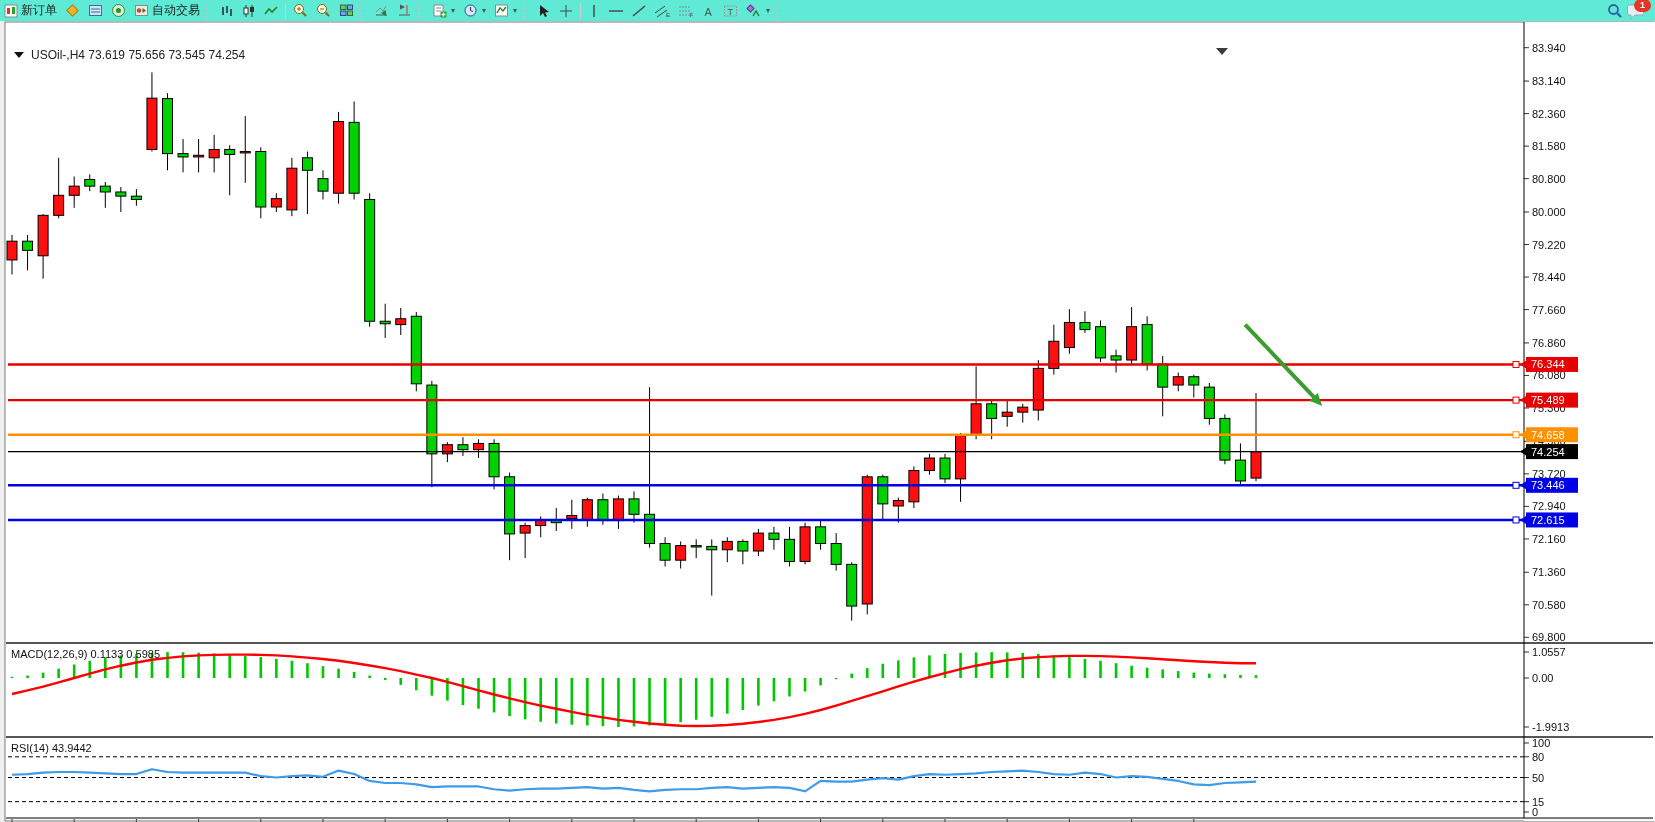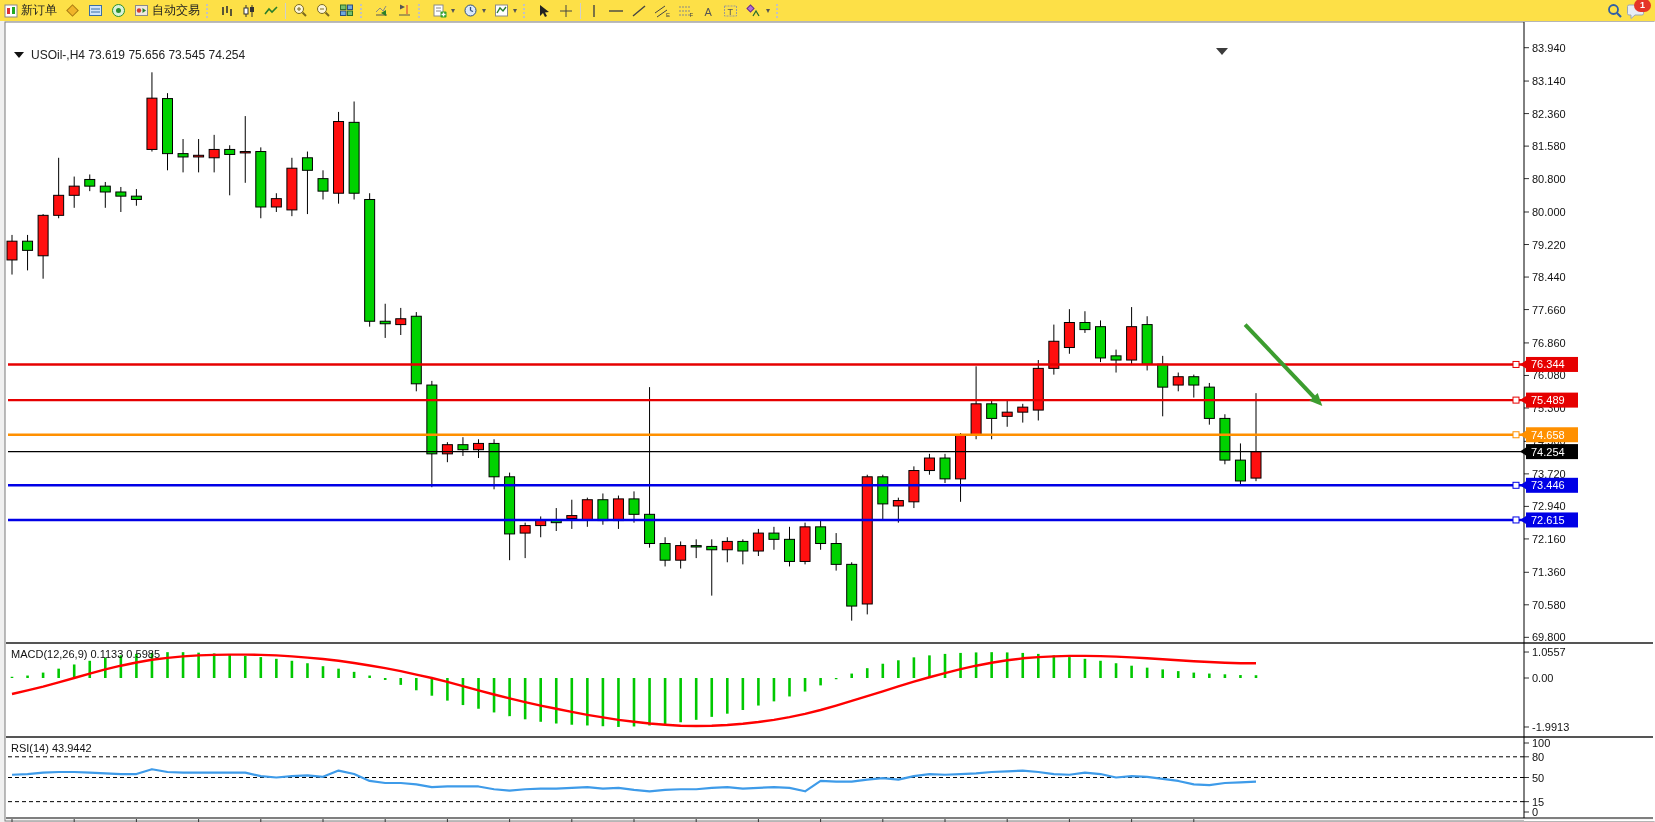--- a/index.html
+++ b/index.html
@@ -1,18 +1,18 @@
 <!DOCTYPE html>
 <html><head>
 <meta charset="utf-8">
 <style>
   html,body{margin:0;padding:0;width:1655px;height:822px;overflow:hidden;
     background:#f0f0f0;font-family:"Liberation Sans",sans-serif;-webkit-font-smoothing:antialiased;}
   
-  .toolbar{position:absolute;top:0;left:0;width:1655px;height:21px;background:#fde047;
+  .toolbar{position:absolute;top:0;left:0;width:1655px;height:21px;background:#5eead4;
     border-bottom:1px solid #b7b7b7;display:flex;align-items:center;font-size:12px;color:#222;}
   .tgroup{display:flex;align-items:center;height:20px;}
   .grip{width:6px;height:14px;margin:0 2px;border-left:2px dotted #c2c2c2;}
   .vsep{width:1px;height:16px;background:#cfcfcf;margin:0 3px;}
   .tbtn{display:inline-flex;align-items:center;gap:3px;height:19px;padding:0 3px;border:1px solid transparent;
     background:transparent;font-family:inherit;font-size:12px;color:#222;cursor:default;}
   .tbtn.active{background:#e6e6e6;border:1px solid #9a9a9a;border-radius:2px;}
   .tf{padding:0 6px;color:#444;}
   .caret{font-size:8px;color:#555;margin-left:1px;}
   .ti{display:block;}

